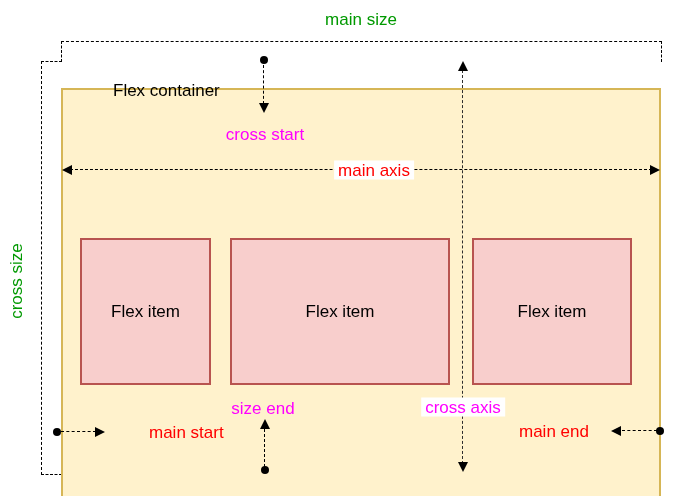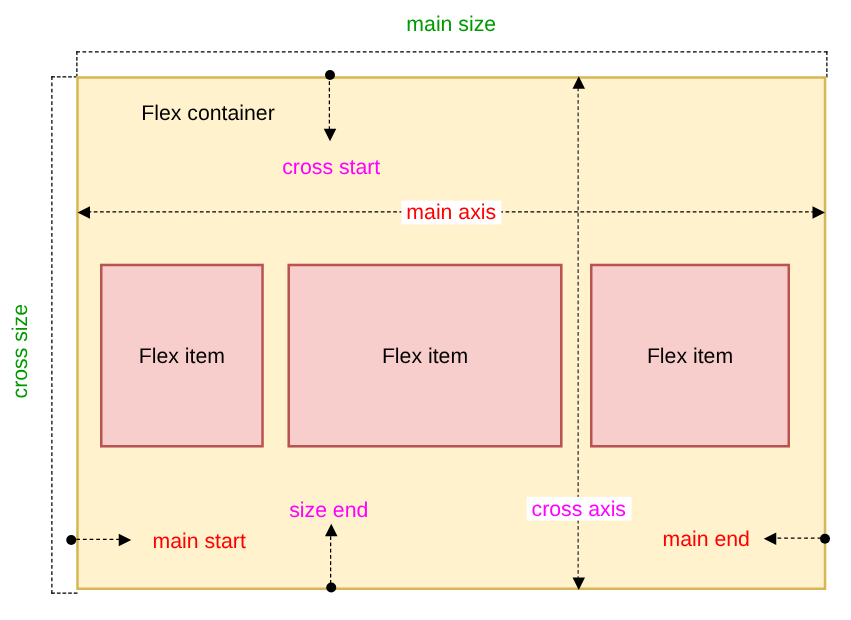--- a/index.html
+++ b/index.html
@@ -1,21 +1,21 @@
 <!DOCTYPE html>
 <html style="--green: #009900; --red: #ff0000; --magenta: #ff00ff; --container-fill: #fff2cc; --container-stroke: #d6b656; --item-fill: #f8cecc; --item-stroke: #b85450;"><head>
 <meta charset="utf-8">
 <style>
   html,body { margin:0; padding:0; background:#fff; }
   .canvas {
     position:relative; width:681px; height:496px;
     background:#fff; overflow:hidden;
     font-family:"Liberation Sans", sans-serif;
   }
-  .abs { position:absolute; }
+  .abs { position:absolute;margin-top:27px; }
 
   
   .bracket { position:absolute; }
   .bracket.main-size {
     left:61px; top:41px; width:599px; height:20px;
     border-top:1px dashed #000; border-left:1px dashed #000; border-right:1px dashed #000;
   }
   .bracket.cross-size {
     left:41px; top:61px; width:20px; height:412px;
     border-left:1px dashed #000; border-top:1px dashed #000; border-bottom:1px dashed #000;
@@ -34,21 +34,21 @@
     display:flex; align-items:center; justify-content:center;
     font-size:17px; color:#000;
   }
   .item1 { left:80px;  width:131px; }
   .item2 { left:230px; width:220px; }
   .item3 { left:472px; width:160px; }
 
   
   .lbl { position:absolute; font-size:17px; white-space:nowrap; line-height:1; }
   .green   { color:var(--green); }
-  .red     { color:var(--red); }
+  .red     { color:var(--red);margin-left:13px; }
   .magenta { color:var(--magenta); }
   .black   { color:#000; }
   .center  { transform:translate(-50%,-50%); }
   .whitebg { background:#fff; padding:1px 4px; }
   .rot     { transform:translate(-50%,-50%) rotate(-90deg); }
 
   
   .hline { position:absolute; border-top:1.5px dashed #000; height:0; }
   .vline { position:absolute; border-left:1.5px dashed #2d2d2d; width:0; }
 
@@ -103,20 +103,20 @@
   <div class="lbl magenta center" style="left:265px; top:134px;">cross start</div>
 
   <div class="dot" style="left:261px; top:466px;"></div>
   <div class="vline" style="left:264px; top:429px; height:38px; border-color:#000;"></div>
   <div class="arr up" style="left:260px; top:419px;"></div>
   <div class="lbl magenta center" style="left:263px; top:408px;">size end</div>
 
   <div class="dot" style="left:53px; top:428px;"></div>
   <div class="hline" style="left:61px; top:431px; width:35px;"></div>
   <div class="arr right" style="left:95px; top:427px;"></div>
-  <div class="lbl red" style="left:122px; top:424px;text-align:right;">main start</div>
+  <div class="lbl red" style="left:136px; top:424px;text-align:right;">main start</div>
 
   <div class="dot" style="left:656px; top:427px;"></div>
   <div class="hline" style="left:622px; top:430px; width:35px;"></div>
   <div class="arr left" style="left:611px; top:426px;"></div>
-  <div class="lbl red" style="left:530px; top:423px;">main end</div>
+  <div class="lbl red" style="left:506px; top:423px;">main end</div>
 
 </div>
 
 </body></html>

